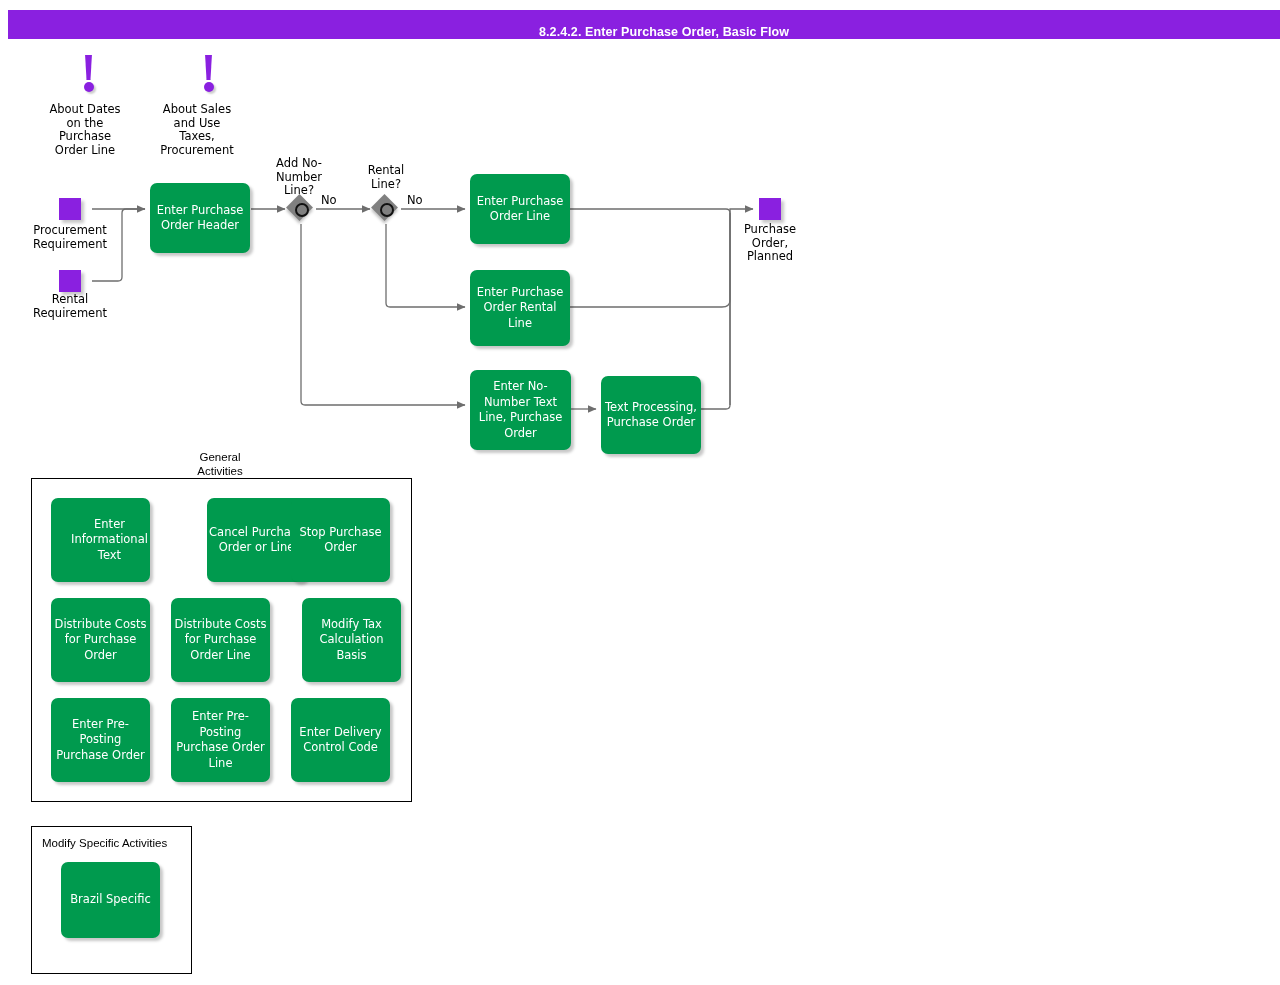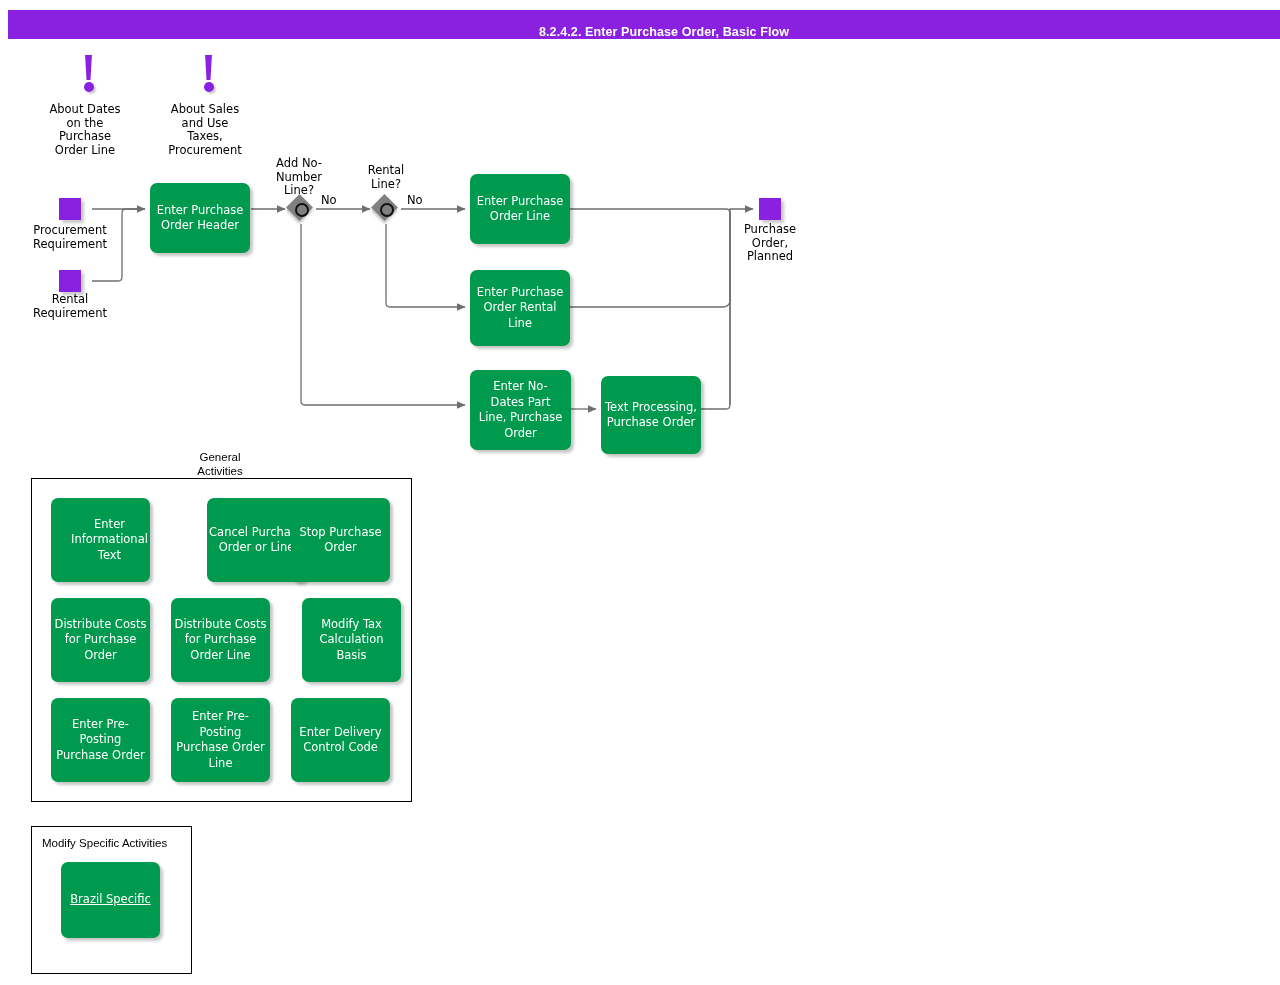--- a/index.html
+++ b/index.html
@@ -105,21 +105,21 @@
 </div>
 <div class="notelbl" style="left:25px;top:103px;width:120px;white-space:pre;">About Dates
 on the
 Purchase
 Order Line</div>
 
 <div class="note" style="left:196px;top:55px;width:25px;height:37px;">
   <div class="bar"></div>
   <div class="dot"></div>
 </div>
-<div class="notelbl" style="left:145px;top:103px;width:120px;white-space:pre;">About Sales
+<div class="notelbl" style="left:137px;top:103px;width:120px;white-space:pre;">About Sales
 and Use
 Taxes,
 Procurement</div>
 
 <div class="state" style="left:59px;top:198px;"></div>
 <div class="statelbl" style="left:10px;top:224px;width:120px;white-space:pre;">Procurement
 Requirement</div>
 
 <div class="state" style="left:59px;top:270px;"></div>
 <div class="statelbl" style="left:10px;top:293px;width:120px;white-space:pre;">Rental
@@ -151,21 +151,21 @@
 Order Header</div>
 
 <div class="act" style="left:470px;top:174px;width:100px;height:70px;white-space:pre;">Enter Purchase
 Order Line</div>
 
 <div class="act" style="left:470px;top:270px;width:100px;height:76px;white-space:pre;">Enter Purchase
 Order Rental
 Line</div>
 
 <div class="act" style="left:470px;top:370px;width:101px;height:80px;white-space:pre;">Enter No-
-Dates Part
+Number Text
 Line, Purchase
 Order</div>
 
 <div class="act" style="left:601px;top:370px;width:100px;height:78px;white-space:pre;margin-top:6px;">Text Processing,
 Purchase Order</div>
 
 <div class="frame-cap" style="left:170px;top:450px;width:100px;white-space:pre;">General
 Activities</div>
 <div class="frame" style="left:31px;top:478px;width:379px;height:322px;"></div>
 
@@ -192,13 +192,13 @@
 Purchase Order</div>
 <div class="act" style="left:171px;top:698px;width:99px;height:84px;white-space:pre;">Enter Pre-
 Posting
 Purchase Order
 Line</div>
 <div class="act" style="left:291px;top:698px;width:99px;height:84px;white-space:pre;">Enter Delivery
 Control Code</div>
 
 <div class="frame" style="left:31px;top:826px;width:159px;height:146px;"></div>
 <div class="frame-cap-in" style="left:42px;top:837px;">Modify Specific Activities</div>
-<div class="act" style="left:61px;top:862px;width:99px;height:76px;white-space:pre;text-decoration:underline;">Brazil Specific</div>
+<div class="act" style="left:61px;top:862px;width:99px;height:76px;white-space:pre;">Brazil Specific</div>
 
 </body></html>

